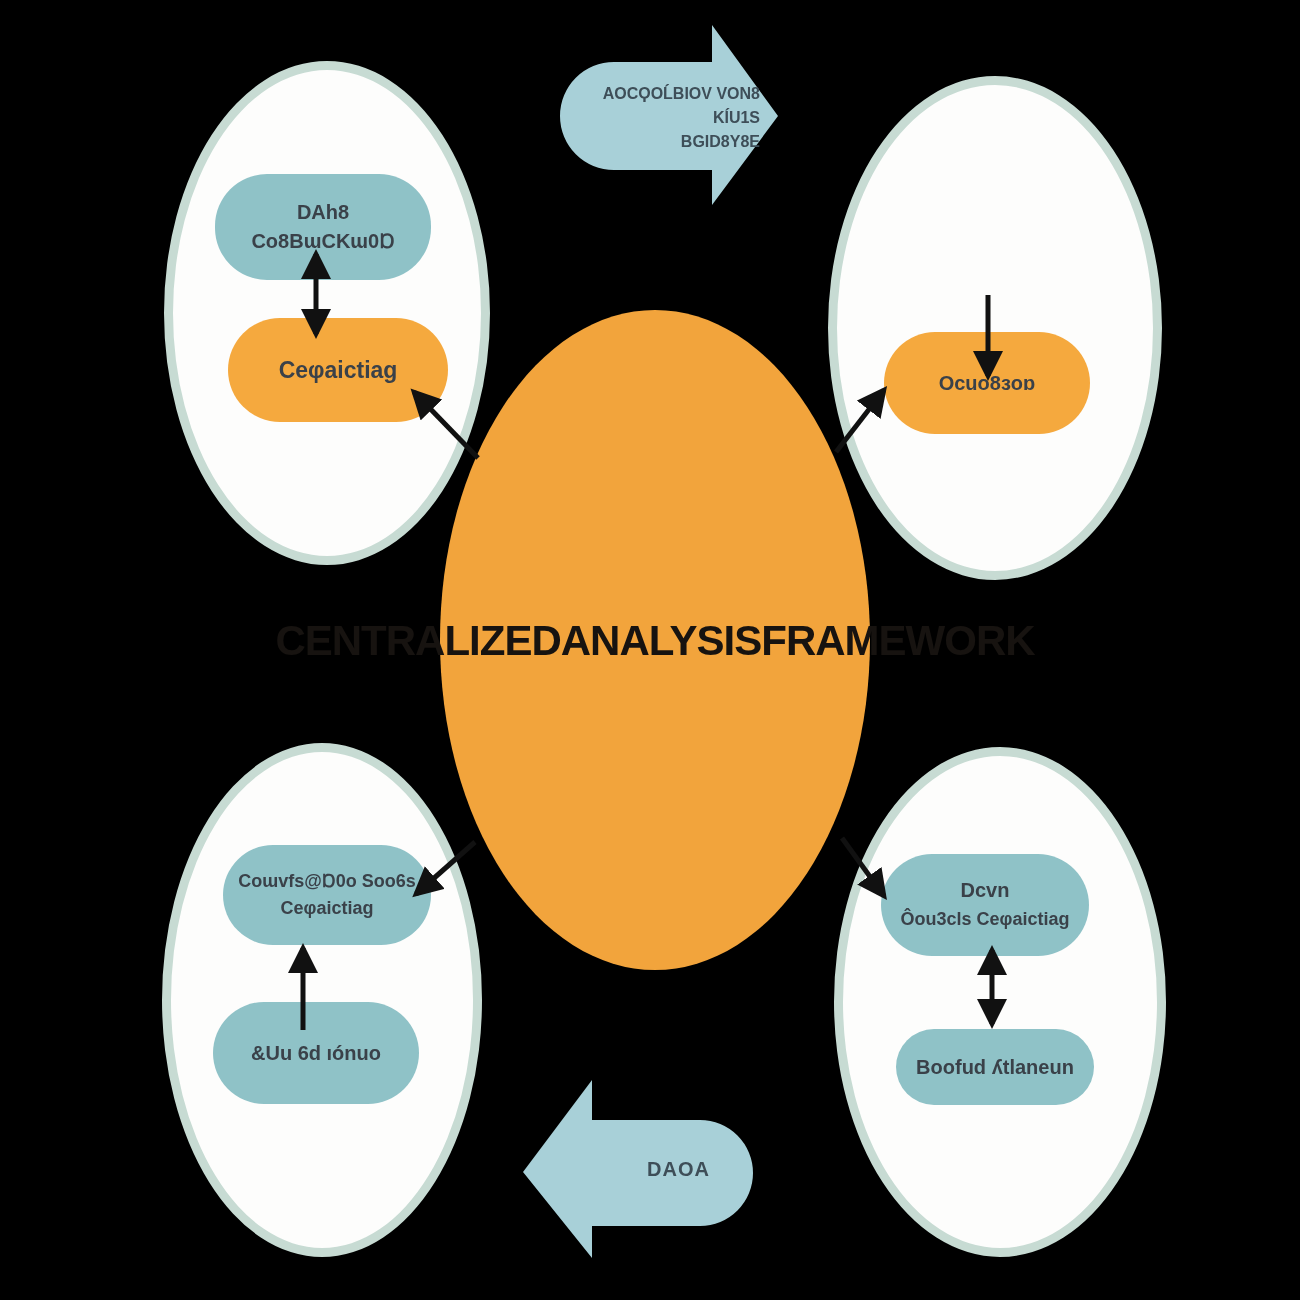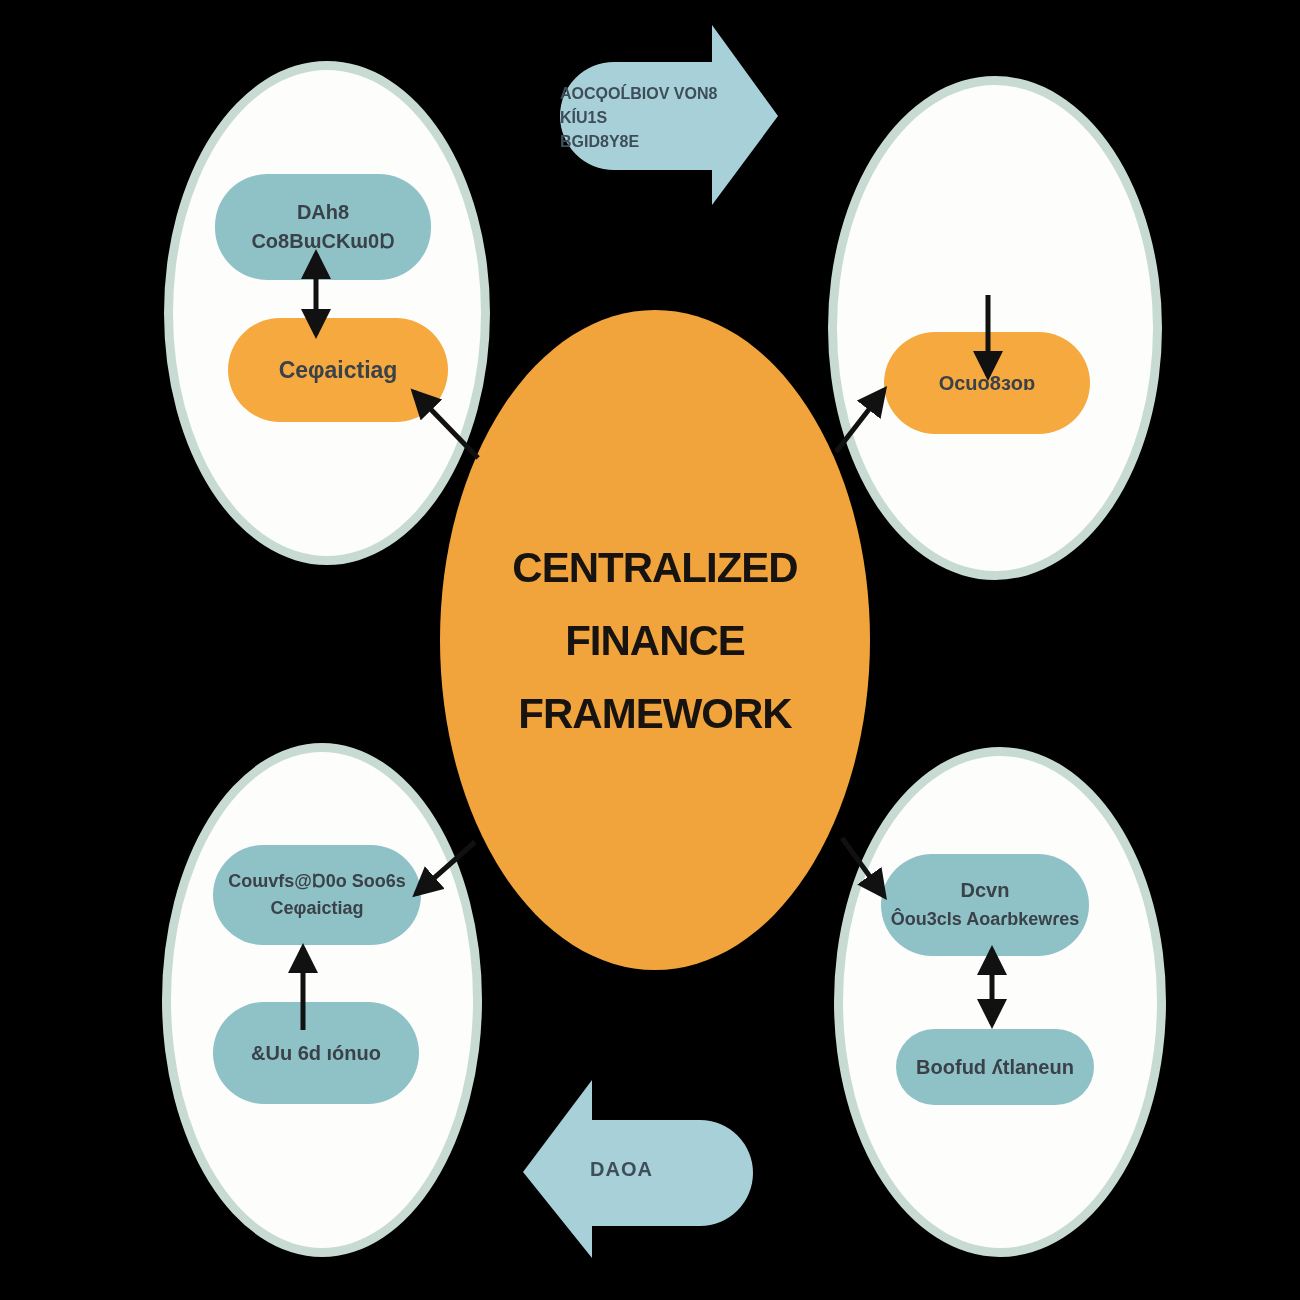--- a/index.html
+++ b/index.html
@@ -7,21 +7,21 @@
     position:relative;width:1300px;height:1300px;background:#000;overflow:hidden;
     font-family:"Liberation Sans", sans-serif;
   }
   .ellipse{
     position:absolute;border-radius:50%;
     background:#FDFDFC;border:9px solid #C7DBD3;box-sizing:border-box;
   }
   #center-ellipse{
     left:440px;top:310px;width:430px;height:660px;border-radius:50%;
     background:#F2A43C;border:none;position:absolute;
-    display:flex;flex-direction:column;align-items:center;justify-content:center;
+    display:flex;flex-direction:row;align-items:center;justify-content:center;
   }
   .title-line{
     color:#171310;font-weight:bold;font-size:42px;line-height:73px;
     letter-spacing:-1px;text-align:center;white-space:nowrap;
   }
   #el-tl{left:164px;top:61px;width:326px;height:504px;}
   #el-tr{left:828px;top:76px;width:334px;height:504px;}
   #el-bl{left:162px;top:743px;width:320px;height:514px;}
   #el-br{left:834px;top:747px;width:332px;height:510px;}
   .pill{
@@ -29,44 +29,44 @@
     align-items:center;justify-content:center;
     font-weight:bold;color:#3A4149;z-index:3;
   }
   .pill .ln{font-size:20px;line-height:29px;white-space:nowrap;}
   .teal{background:#8FC2C7;}
   .orange{background:#F5A93E;}
   #pill-tl-1{left:215px;top:174px;width:216px;height:106px;}
   #pill-tl-2{left:228px;top:318px;width:220px;height:104px;}
   #pill-tr-1{left:885px;top:207px;width:204px;height:104px;}
   #pill-tr-2{left:884px;top:332px;width:206px;height:102px;}
-  #pill-bl-1{left:213px;top:845px;width:208px;height:100px;}
+  #pill-bl-1{left:223px;top:845px;width:208px;height:100px;}
   #pill-bl-2{left:213px;top:1002px;width:206px;height:102px;}
   #pill-br-1{left:881px;top:854px;width:208px;height:102px;}
   #pill-br-2{left:896px;top:1029px;width:198px;height:76px;}
   #arrow-svg{position:absolute;left:0;top:0;z-index:4;pointer-events:none;}
   .flow-arrow-text{
-    position:absolute;z-index:5;color:#3E4E58;font-weight:bold;text-align:left;
+    position:absolute;z-index:5;color:#3E4E58;font-weight:bold;text-align:right;
   }
   #top-arrow-text{left:560px;top:82px;width:200px;font-size:16px;line-height:24px;}
   #bottom-arrow-text{left:590px;top:1158px;width:120px;font-size:20px;letter-spacing:1px;}
 </style>
 </head>
 <body>
 
 <div id="stage">
 
   <div class="ellipse" id="el-tl"></div>
   <div class="ellipse" id="el-tr"></div>
   <div class="ellipse" id="el-bl"></div>
   <div class="ellipse" id="el-br"></div>
 
   <div id="center-ellipse">
     <div class="title-line">CENTRALIZED</div>
-    <div class="title-line">FINANCE</div>
+    <div class="title-line">ANALYSIS</div>
     <div class="title-line">FRAMEWORK</div>
   </div>
 
   <div class="pill teal" id="pill-tl-1">
     <div class="ln">DAh8</div>
     <div class="ln">Co8BɯCKɯ0Ɒ</div>
   </div>
   <div class="pill orange" id="pill-tl-2">
     <div class="ln" style="font-size:23px;">Ceφaictiag</div>
   </div>
@@ -78,21 +78,21 @@
   <div class="pill teal" id="pill-bl-1">
     <div class="ln" style="font-size:18px;line-height:27px;">Coɯvfs@Ɒ0o Soo6s</div>
     <div class="ln" style="font-size:18px;line-height:27px;">Ceφaictiag</div>
   </div>
   <div class="pill teal" id="pill-bl-2">
     <div class="ln">&amp;Uu 6d ıónuo</div>
   </div>
 
   <div class="pill teal" id="pill-br-1">
     <div class="ln">Dcvn</div>
-    <div class="ln" style="font-size:18px;">Ôou3cls Aoaɾbkewɾes</div>
+    <div class="ln" style="font-size:18px;">Ôou3cls Ceφaictiag</div>
   </div>
   <div class="pill teal" id="pill-br-2">
     <div class="ln">Boofud ʎtlaneun</div>
   </div>
 
   <svg id="arrow-svg" width="1300" height="1300" viewBox="0 0 1300 1300">
     <defs>
       <marker id="ah-end" markerWidth="7" markerHeight="7" refX="5" refY="3" orient="auto">
         <path d="M0,0 L6,3 L0,6 Z" fill="#111"></path>
       </marker>

